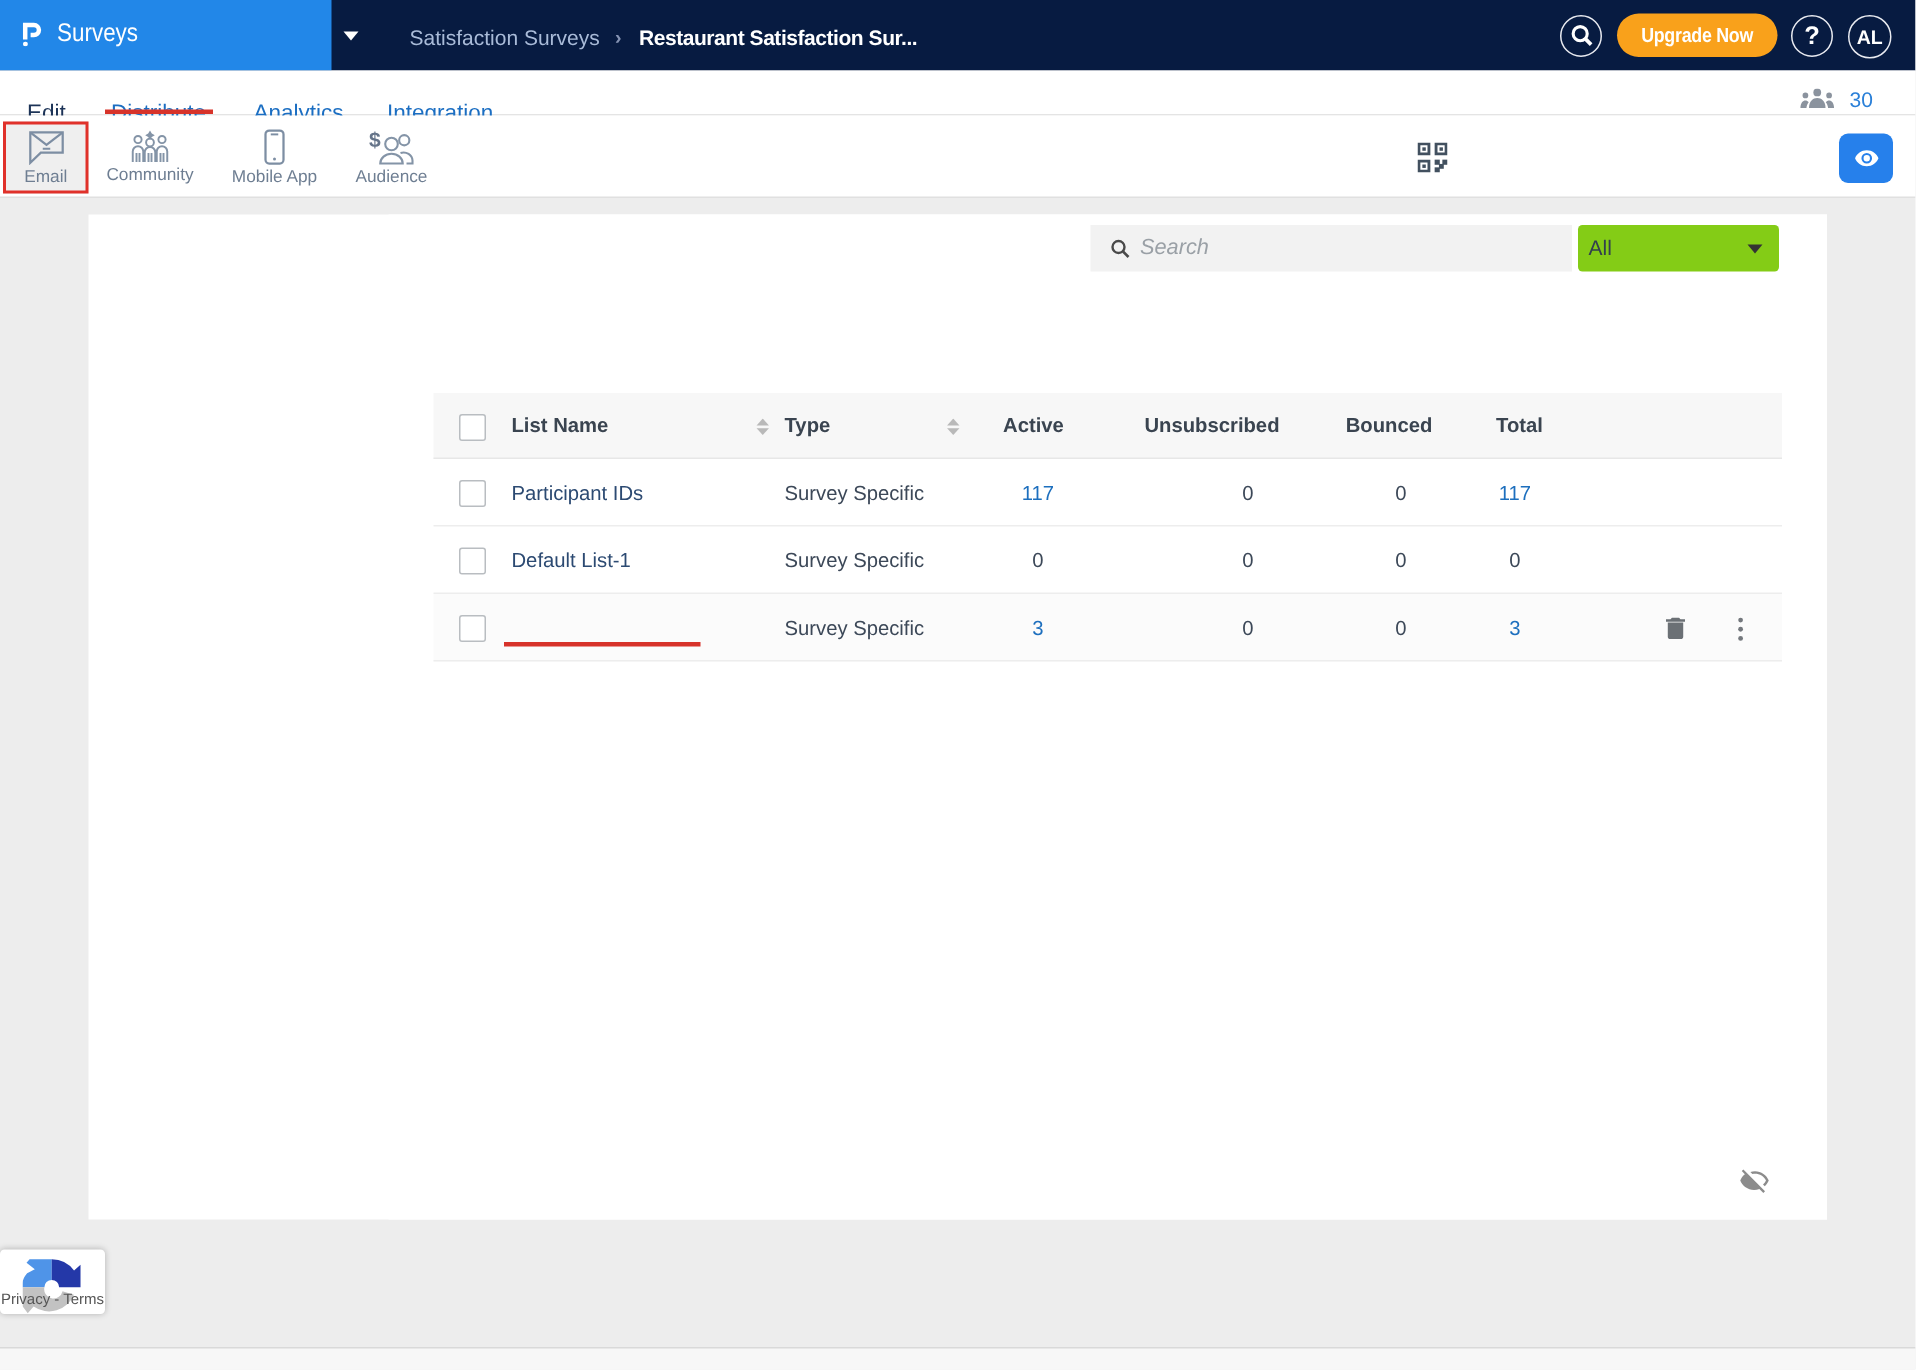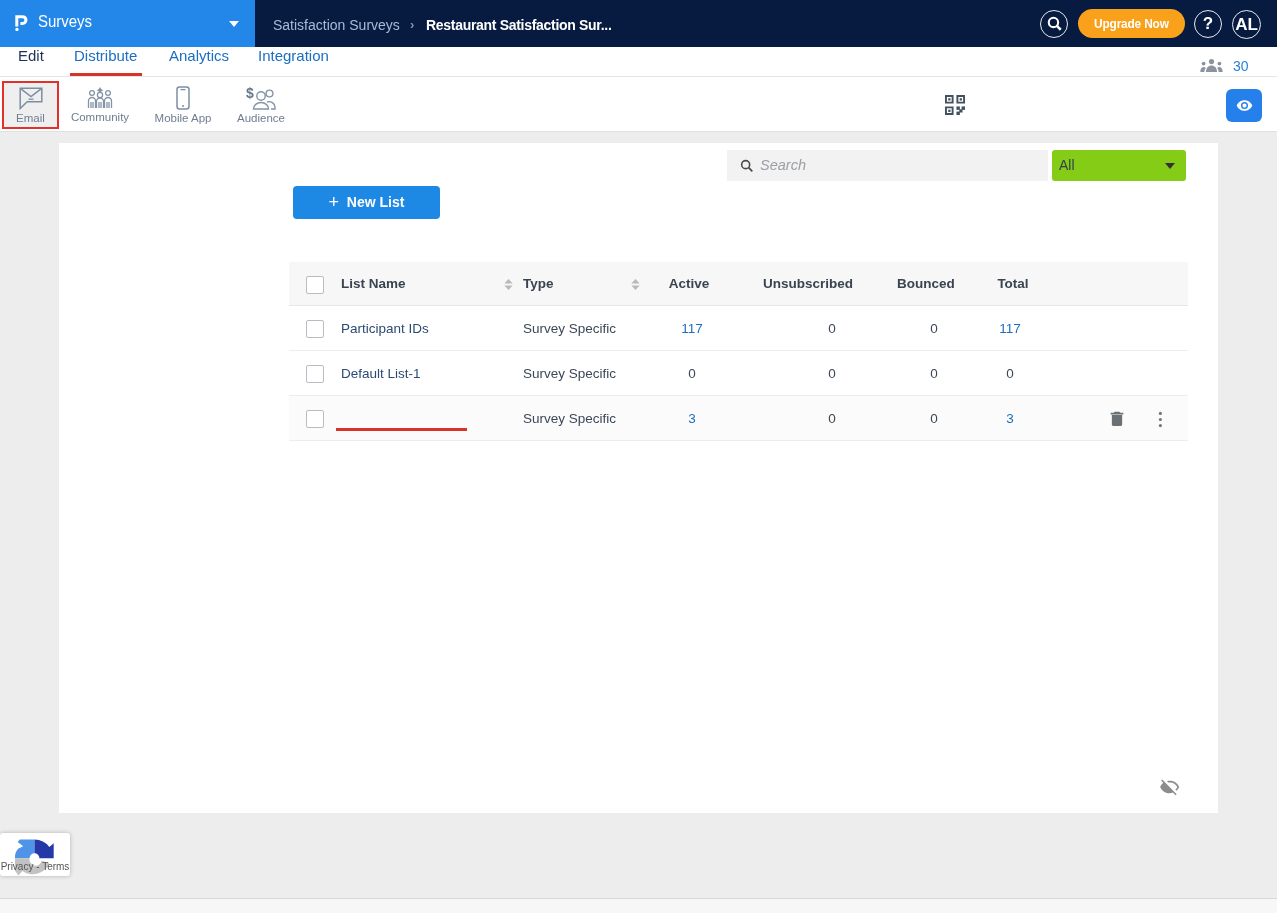--- a/index.html
+++ b/index.html
@@ -1,37 +1,37 @@
 <!DOCTYPE html>
 <html><head>
 <meta charset="utf-8">
 <style>
   * { margin:0; padding:0; box-sizing:border-box; }
   html,body { width:1277px; height:913px; overflow:hidden; }
   body { font-family:"Liberation Sans", sans-serif; background:#ededed; position:relative; }
 
   
   .topbar { position:absolute; left:0; top:0; width:1277px; height:47px; background:#071b41; }
-  .logo-area { position:absolute; left:0; top:0; width:255px; height:47px; background:#2287e8; }
+  .logo-area { position:absolute; left:0; top:0; width:221px; height:47px; background:#2287e8; }
   .logo-p { position:absolute; left:14.5px; top:13px; }
   .brand { position:absolute; left:38px; top:12px; font-size:17px; font-weight:400; color:#fff; transform:scaleX(0.88); transform-origin:left center; }
   .caret-down { position:absolute; left:229px; top:21px; width:0; height:0; border-left:5.5px solid transparent; border-right:5.5px solid transparent; border-top:6.5px solid #fff; }
   .crumb { position:absolute; top:17px; font-size:14px; }
   .crumb1 { left:273px; color:#a9bbd8; }
   .crumbsep { left:410px; color:#8593b3; font-weight:700; font-size:13px; top:17px; }
   .crumb2 { left:426px; color:#ffffff; font-weight:700; letter-spacing:-0.3px; }
   .circle-btn { position:absolute; border:1.5px solid #e8eaf0; border-radius:50%; color:#fff; }
   .search-circle { left:1040px; top:10px; width:28px; height:28px; }
   .q-circle { left:1194px; top:10px; width:28px; height:28px; text-align:center; font-weight:800; font-size:17px; line-height:26px; }
-  .al-circle { left:1232px; top:10px; width:29px; height:29px; text-align:center; font-weight:700; font-size:17px; line-height:27px; }
+  .al-circle { left:1232px; top:10px; width:29px; height:29px; text-align:center; font-weight:700; font-size:13px; line-height:27px; }
   .upgrade { position:absolute; left:1078px; top:9px; width:107px; height:29px; background:#f9a11b; border-radius:15px; color:#fff; font-weight:700; font-size:13.5px; text-align:center; line-height:29px; letter-spacing:-0.2px; }
 
   
   .tabs { position:absolute; left:0; top:47px; width:1277px; height:30px; background:#fff; border-bottom:1px solid #e4e4e4; }
-  .tab { position:absolute; top:0; font-size:15px; }
+  .tab { position:absolute; top:20px; font-size:15px; }
   .tab-edit { left:18px; color:#1c3357; }
   .tab-dist { left:74px; color:#1b6ec2; }
   .tab-anal { left:169px; color:#1b6ec2; }
   .tab-integ { left:258px; color:#1b6ec2; }
   .red-underline { position:absolute; left:70px; top:26px; width:72px; height:2.5px; background:#d7332a; }
   .users30 { position:absolute; left:1233px; top:11px; color:#2b80d8; font-size:14px; }
 
   
   .toolbar { position:absolute; left:0; top:77px; width:1277px; height:55px; background:#fff; border-bottom:1px solid #e0e0e0; }
   .tool { position:absolute; top:9px; height:43px; text-align:center; color:#6e7e92; font-size:11.5px; }
@@ -204,21 +204,20 @@
       <svg style="position:absolute;left:12px;top:8px" width="16" height="16" viewBox="0 0 24 24">
           <circle cx="10" cy="10" r="6" fill="none" stroke="#4a4a4a" stroke-width="2.4"></circle>
           <line x1="14.5" y1="14.5" x2="20" y2="20" stroke="#4a4a4a" stroke-width="2.6"></line>
         </svg>
       <span class="ph">Search</span>
     </div>
     <div class="alldrop">
         <span class="txt">All</span>
         <div class="car"></div>
       </div>
-    <div class="newlist"><span style="font-size:18px;font-weight:400;vertical-align:-1px">+</span>&nbsp;&nbsp;New List</div>
 
     <div class="tablewrap">
       <div class="thead">
         <div class="chk"></div>
         <div class="cell c-name">List Name</div>
         <svg class="cell" style="left:215px;top:17px;height:11px" width="9" height="12" viewBox="0 0 9 12">
             <path d="M4.5 0 L9 5 H0z" fill="#b9b9b9"></path>
             <path d="M4.5 12 L0 7 H9z" fill="#b9b9b9"></path>
           </svg>
         <div class="cell c-type">Type</div>

